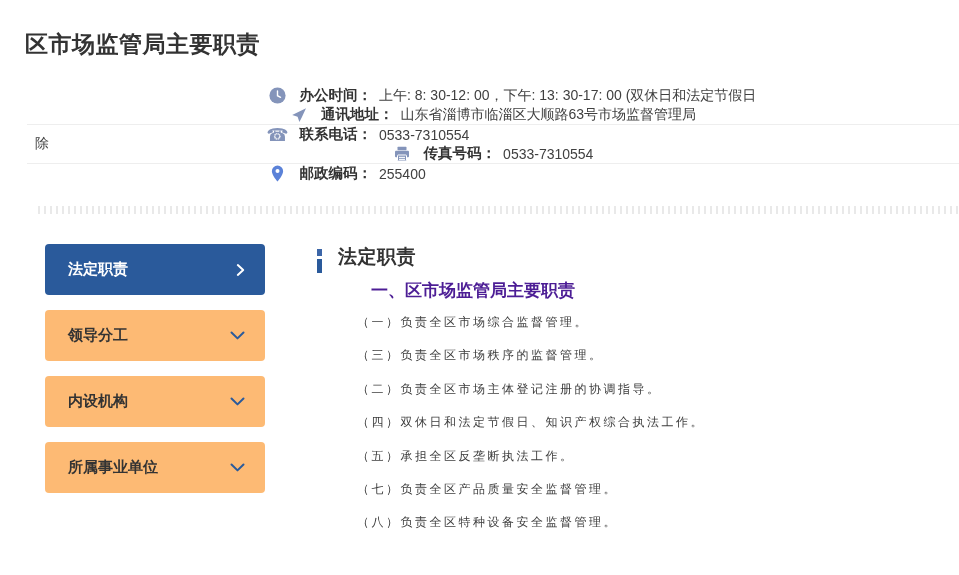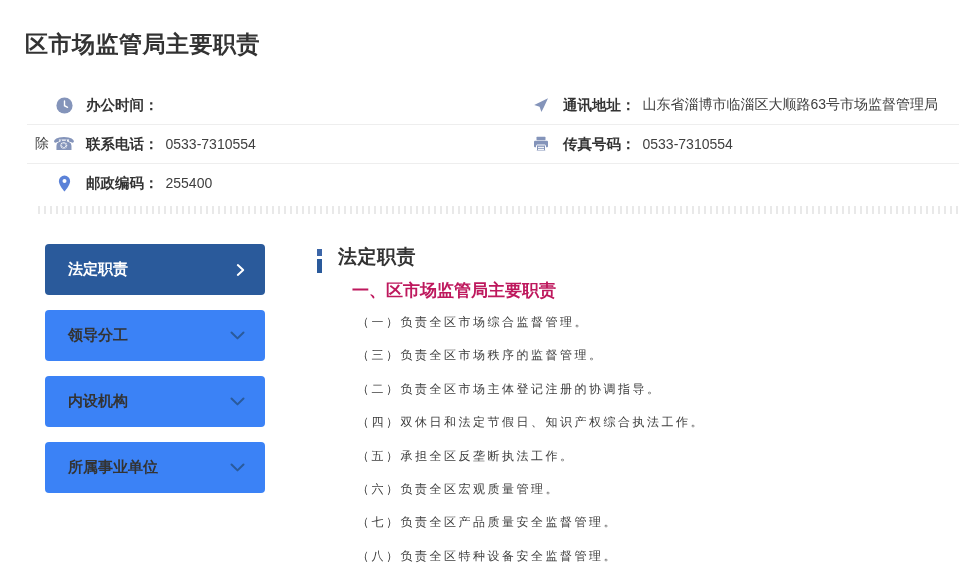--- a/index.html
+++ b/index.html
@@ -7,21 +7,21 @@
     width:959px;height:575px;position:relative;overflow:hidden;
     background:#ffffff;color:#333;
     font-family:"Liberation Sans","DejaVu Sans",sans-serif;
   }
   
   .page-title{
     position:absolute;left:25px;top:29px;
     font-size:23px;font-weight:bold;color:#333;letter-spacing:0.5px;
   }
   .contact{position:absolute;left:27px;right:0;top:86px;}
-  .c-row{display:flex;align-items:center;height:38px;border-bottom:1px solid #eeeeee;position:relative;}
+  .c-row{display:flex;align-items:center;height:38px;border-bottom:1px solid #eeeeee;position:relative;flex-direction:column;}
   .c-row.last{border-bottom:none;align-items:center;}
   .c-cell{display:flex;align-items:center;}
   .c-cell.left{width:505px;padding-left:28px;box-sizing:border-box;}
   .c-cell.right{flex:1;}
   .c-icon{width:18px;height:18px;margin-right:13px;display:flex;align-items:center;justify-content:center;position:relative;flex:0 0 auto;}
   .c-icon svg{display:block;}
   .glyph-phone{font-size:18px;line-height:18px;color:#8494ba;font-family:"DejaVu Sans",sans-serif;}
   .c-label{font-weight:bold;font-size:14.5px;color:#333;margin-right:7px;white-space:nowrap;}
   .c-value{font-size:14px;color:#404040;white-space:nowrap;}
   .overflow-frag{
@@ -29,36 +29,36 @@
     font-size:14px;color:#404040;z-index:0;
   }
   
   .dashed-sep{
     position:absolute;left:38px;right:1px;top:206px;height:8px;
     background:repeating-linear-gradient(90deg,#e9e9e9 0,#e9e9e9 2px,transparent 2px,transparent 6px);
   }
   
   .sidebar{position:absolute;left:45px;top:244px;width:220px;}
   .side-btn{
-    height:51px;margin-bottom:15px;border-radius:4px;background:#3b82f6;
+    height:51px;margin-bottom:15px;border-radius:4px;background:#fdba74;
     display:flex;align-items:center;justify-content:space-between;
     padding:0 20px 0 23px;box-sizing:border-box;cursor:pointer;
   }
   .side-btn .lbl{font-size:15px;font-weight:bold;color:#333;}
   .side-btn.active{background:#2a5a9b;}
   .side-btn.active .lbl{color:#fff;}
   .chev{display:flex;align-items:center;}
   
   .main{position:absolute;left:317px;top:243px;width:642px;}
   .marker{position:absolute;left:0;top:6px;width:5px;height:24px;display:flex;flex-direction:column;}
   .marker .m-top{height:7px;background:#3c66a8;}
   .marker .m-gap{height:3px;background:#ffffff;}
   .marker .m-bot{flex:1;background:#2a5a9b;}
   .main-heading{margin:0 0 0 21px;font-size:19px;font-weight:bold;color:#333;line-height:27px;letter-spacing:0.5px;}
-  .section-title{margin:9px 0 0 35px;font-size:17px;font-weight:bold;color:#be185d;line-height:23px;}
+  .section-title{margin:9px 0 0 54px;font-size:17px;font-weight:bold;color:#4c1d95;line-height:23px;}
   .duty-list{margin:4px 0 0 40px;}
   .duty-item{
     font-family:"DejaVu Serif","Liberation Serif",serif;
     font-size:12px;color:#3d3d3d;letter-spacing:2.5px;line-height:33.4px;
     white-space:nowrap;
   }
 </style>
 </head>
 <body>
 
@@ -68,20 +68,21 @@
 
   <div class="c-row">
     <div class="c-cell left">
       <span class="c-icon">
         <svg width="17" height="17" viewBox="0 0 16 16">
             <circle cx="8" cy="8" r="7.6" fill="#8494ba"></circle>
             <path d="M8 3.8v4.4l2.9 1.5" stroke="#ffffff" stroke-width="1.3" fill="none" stroke-linecap="round"></path>
           </svg>
       </span>
       <span class="c-label">办公时间：</span>
+      <span class="c-value">上午: 8: 30-12: 00，下午: 13: 30-17: 00 (双休日和法定节假日</span>
     </div>
     <div class="c-cell right">
       <span class="c-icon">
         <svg width="16" height="16" viewBox="0 0 16 16">
             <path d="M15 1.2L1.2 8l5.4 1.7L8.4 15l2.2-4.2L15 1.2z" fill="#8494ba"></path>
           </svg>
       </span>
       <span class="c-label">通讯地址：</span>
       <span class="c-value">山东省淄博市临淄区大顺路63号市场监督管理局</span>
     </div>
@@ -174,17 +175,16 @@
   </div>
   <div class="main-heading">法定职责</div>
   <div class="section-title">一、区市场监管局主要职责</div>
 
   <div class="duty-list">
     <div class="duty-item">（一）负责全区市场综合监督管理。</div>
     <div class="duty-item">（三）负责全区市场秩序的监督管理。</div>
     <div class="duty-item">（二）负责全区市场主体登记注册的协调指导。</div>
     <div class="duty-item">（四）双休日和法定节假日、知识产权综合执法工作。</div>
     <div class="duty-item">（五）承担全区反垄断执法工作。</div>
-    <div class="duty-item">（六）负责全区宏观质量管理。</div>
     <div class="duty-item">（七）负责全区产品质量安全监督管理。</div>
     <div class="duty-item">（八）负责全区特种设备安全监督管理。</div>
   </div>
 </div>
 
 </body></html>

